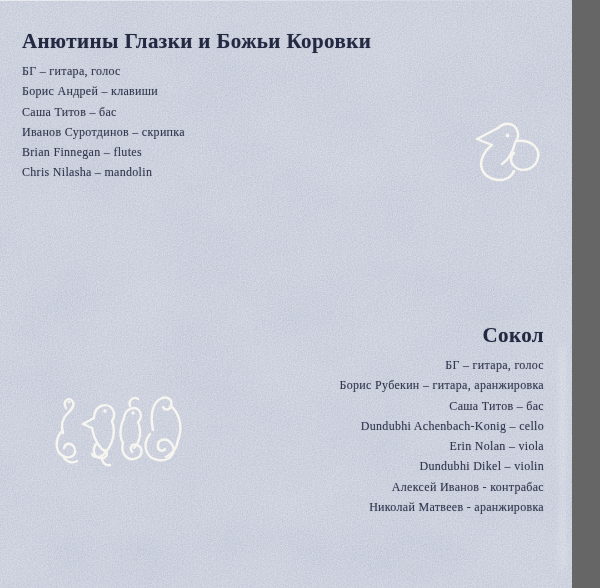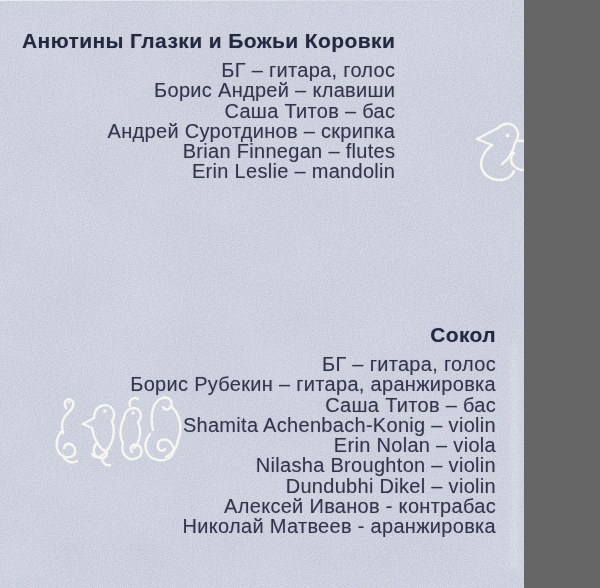--- a/index.html
+++ b/index.html
@@ -1,21 +1,21 @@
 <!DOCTYPE html>
 <html><head>
 <meta charset="utf-8">
 <style>
   html, body { margin: 0; padding: 0; background: #666; }
   .page {
     position: relative;
-    width: 524px;
+    width: 572px;
     height: 588px;
     overflow: hidden;
-    font-family: Liberation Sans, sans-serif;
+    font-family: Liberation Serif, serif;
   }
   .bg { position: absolute; left: 0; top: 0; width: 600px; height: 588px; display: block; }
   .scan-edge-top {
     position: absolute; left: 0; top: 0; width: 100%; height: 1px;
     background: linear-gradient(to right, rgba(255,255,255,.55), rgba(255,255,255,.25) 60%, rgba(255,255,255,0));
     pointer-events: none;
   }
   .scan-streak-right {
     position: absolute; right: 7px; top: 345px; width: 5px; height: 225px;
     background: rgba(255,255,255,.28); filter: blur(3px); pointer-events: none;
@@ -23,24 +23,23 @@
   .song { position: absolute; }
   .song-left  { left: 22px; top: 29px; text-align: left; }
   .song-right { right: 28px; top: 323px; text-align: right; }
   .song-title {
     margin: 0 0 7px 0;
     font-size: 21px; font-weight: bold; letter-spacing: .4px;
     color: #242942;
     text-shadow: 0 0 1px rgba(36,41,66,.35);
   }
   .credit-line {
-    font-size: 20px; line-height: 20.3px; letter-spacing: .3px;
+    font-size: 12px; line-height: 20.3px; letter-spacing: .3px;
     color: #31364e;
     text-shadow: 0 0 1px rgba(49,54,78,.3);
-    text-align: right;
   }
   .sketch { position: absolute; }
   .sketch path { fill: none; stroke: #f6f5f0; stroke-width: 2.4; stroke-linecap: round; stroke-linejoin: round; }
   .sketch circle { fill: #f6f5f0; stroke: none; }
 </style>
 </head>
 <body>
 
 <div class="page">
 
@@ -70,45 +69,44 @@
 
   <div class="scan-edge-top"></div>
   <div class="scan-streak-right"></div>
 
   <section class="song song-left">
     <h1 class="song-title">Анютины Глазки и Божьи Коровки</h1>
     <div class="credits">
       <div class="credit-line">БГ – гитара, голос</div>
       <div class="credit-line">Борис Андрей – клавиши</div>
       <div class="credit-line">Саша Титов – бас</div>
-      <div class="credit-line">Андрей Суротдинов – скрипка</div>
+      <div class="credit-line">Иванов Суротдинов – скрипка</div>
       <div class="credit-line">Brian Finnegan – flutes</div>
-      <div class="credit-line">Erin Leslie – mandolin</div>
+      <div class="credit-line">Chris Nilasha – mandolin</div>
     </div>
   </section>
 
   <svg class="sketch" style="left:455px; top:115px;" width="100" height="75" viewBox="0 0 100 75" aria-hidden="true">
     <path d="M22,24 L43,13"></path>
     <path d="M22,24 L37,30"></path>
     <path d="M43,13 C51,6 61,8 63,18 C63.5,21 62.5,24 61,26"></path>
     <circle cx="52.5" cy="20.5" r="1.9"></circle>
     <path d="M37,30 C29,36 24,46 27,54 C30,63 43,68 53,63 C56,61 58,59 59,56"></path>
     <path d="M61,26 C77,24 87,34 82,46 C78,55 66,58 59,51 C55,47 55,41 59,38"></path>
     <path d="M60,28 C58,37 54,44 47,49"></path>
   </svg>
 
   <section class="song song-right">
     <h1 class="song-title">Сокол</h1>
     <div class="credits">
       <div class="credit-line">БГ – гитара, голос</div>
       <div class="credit-line">Борис Рубекин – гитара, аранжировка</div>
       <div class="credit-line">Саша Титов – бас</div>
-      <div class="credit-line">Shamita Achenbach-Konig – violin</div>
+      <div class="credit-line">Dundubhi Achenbach-Konig – cello</div>
       <div class="credit-line">Erin Nolan – viola</div>
-      <div class="credit-line">Nilasha Broughton – violin</div>
       <div class="credit-line">Dundubhi Dikel – violin</div>
       <div class="credit-line">Алексей Иванов - контрабас</div>
       <div class="credit-line">Николай Матвеев - аранжировка</div>
     </div>
   </section>
 
   <svg class="sketch" style="left:50px; top:388px;" width="140" height="82" viewBox="0 0 140 82" aria-hidden="true">
 
     <path d="M16,20 C12,12 20,8 23,14 C25,18 21,22 17,26 C12,31 11,38 13,45"></path>
     <circle cx="19" cy="14" r="1.3"></circle>

